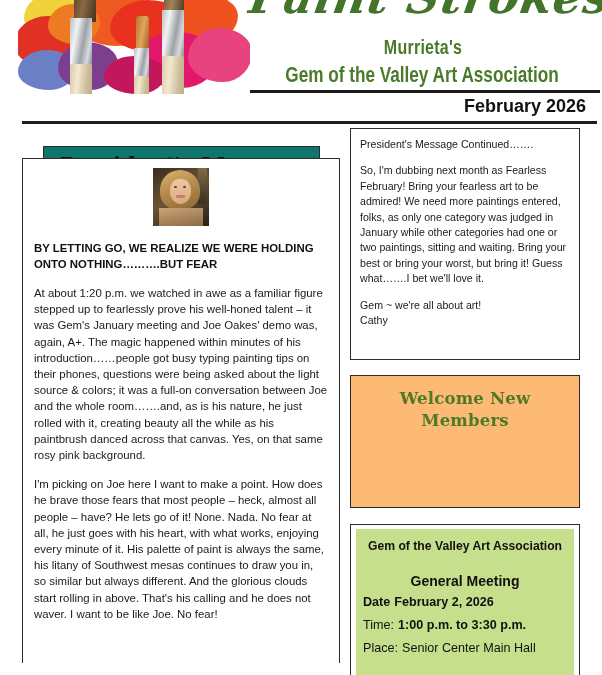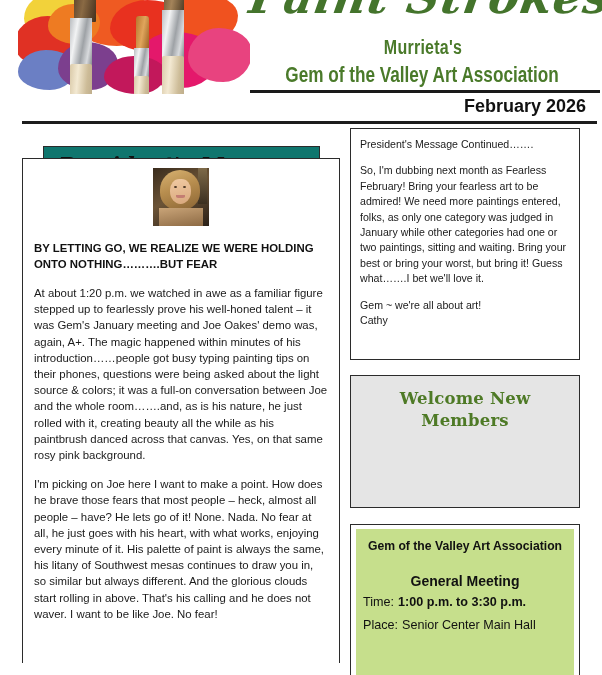--- a/index.html
+++ b/index.html
@@ -214,21 +214,21 @@
     margin: 0;
   }
   .rt + .rt { margin-top: 11px; }
   .rt.tight + .rt.tight { margin-top: 0; }
 
   #welcome-box {
     position: absolute;
     left: 350px; top: 249px;
     width: 230px; height: 133px;
     border: 1px solid #2b2b2b;
-    background: #e5e5e5;
+    background: #fdba74;
     padding: 12px 8px 0 8px;
     text-align: center;
   }
   #welcome-heading {
     font-family: "DejaVu Serif", serif;
     font-weight: bold;
     font-size: 16.5px;
     line-height: 22px;
     color: #4e7a26;
     letter-spacing: 0.2px;
@@ -361,20 +361,23 @@
 
     <div id="welcome-box">
       <div id="welcome-heading">Welcome New Members</div>
     </div>
 
     <div id="meeting-outer">
       <div id="meeting-fill">
         <div id="meeting-org">Gem of the Valley Art Association</div>
         <div id="meeting-kind">General Meeting</div>
         <div class="mrow">
+          <span class="lab">Date</span><span class="val">February 2, 2026</span>
+        </div>
+        <div class="mrow">
           <span class="lab plain">Time:</span><span class="val">1:00 p.m. to 3:30 p.m.</span>
         </div>
         <div class="mrow">
           <span class="lab plain">Place:</span><span class="val plain">Senior Center Main Hall</span>
         </div>
       </div>
     </div>
 
   </div>
 </div>

